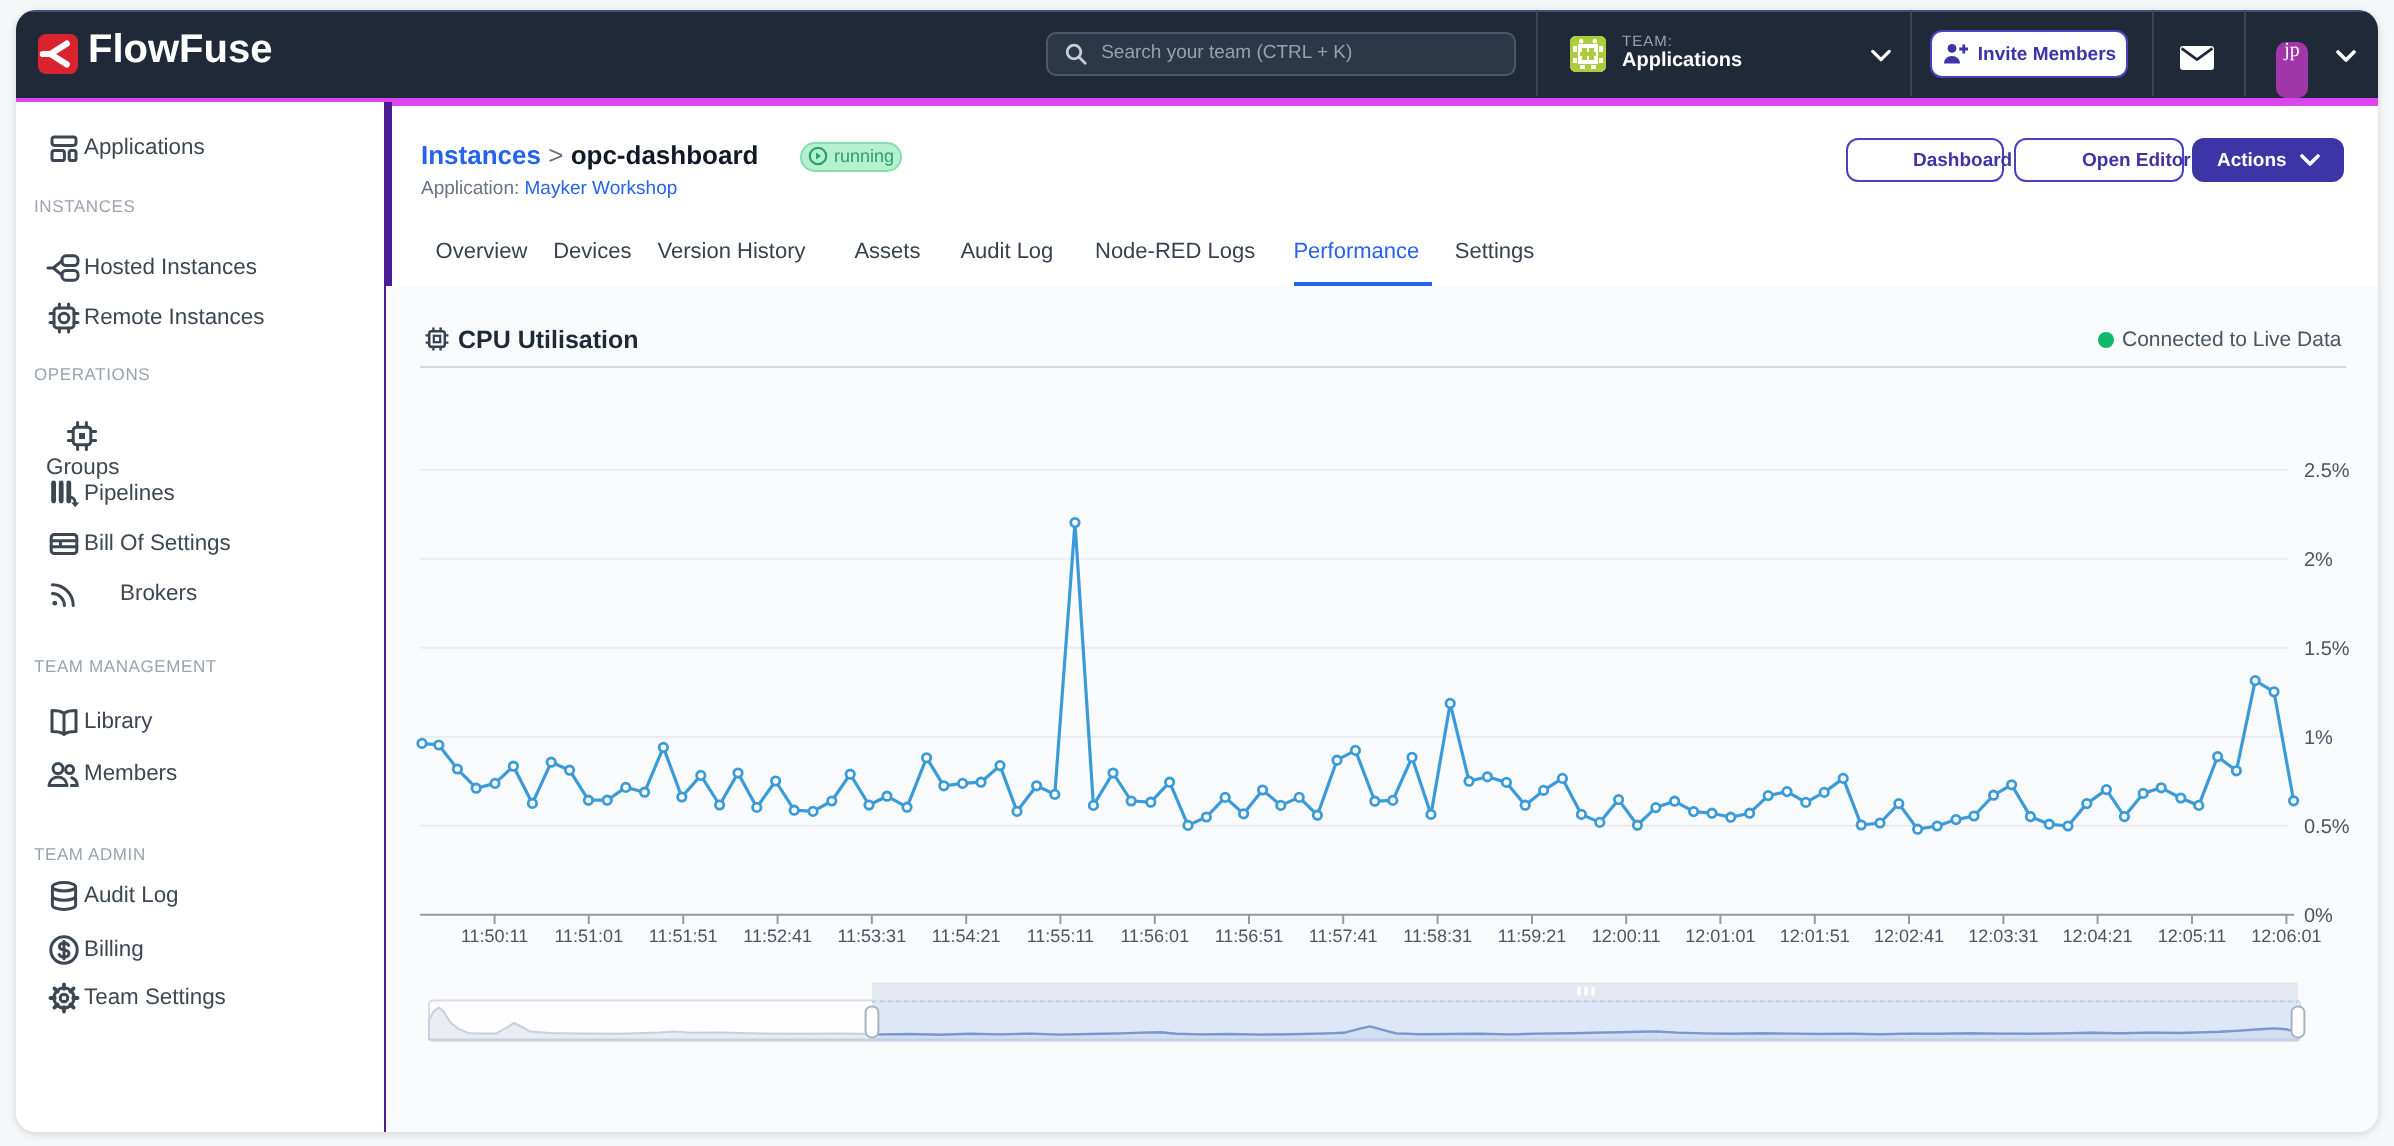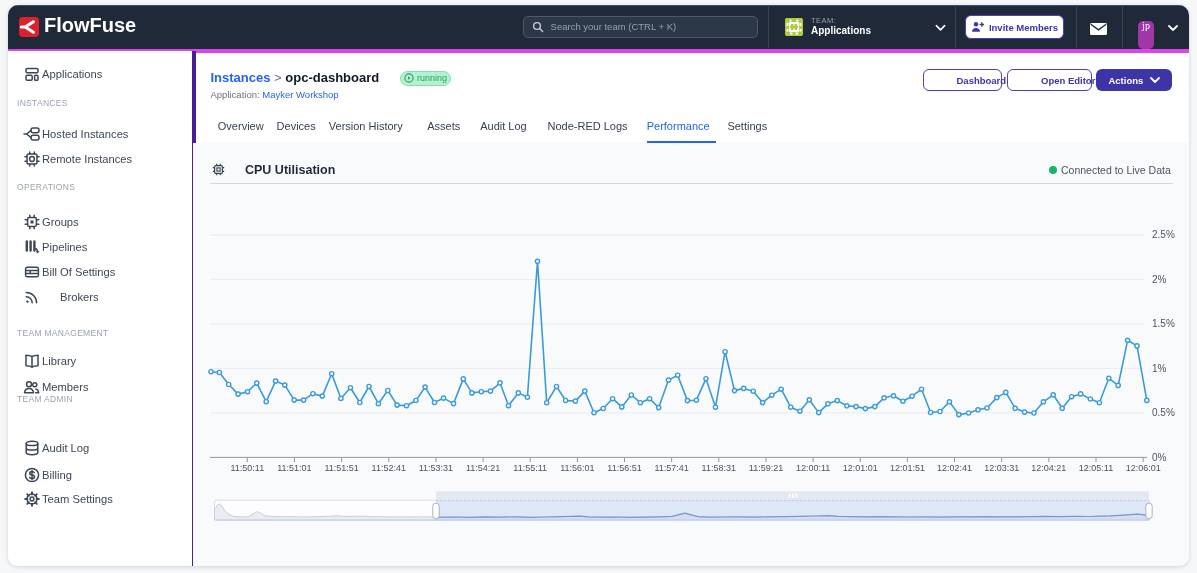--- a/index.html
+++ b/index.html
@@ -113,21 +113,21 @@
         <span style="width:17px;display:flex;justify-content:center;">
           <svg width="16" height="16" viewBox="0 0 16 16" fill="none" style="">
             <rect x="3" y="3" width="10" height="10" rx="1.6" stroke="#3d4754" stroke-width="1.5" stroke-linecap="round" stroke-linejoin="round"></rect>
             <circle cx="8" cy="8" r="2.4" stroke="#3d4754" stroke-width="1.5" stroke-linecap="round" stroke-linejoin="round"></circle>
             <path d="M5.7 1v2M10.3 1v2M5.7 13v2M10.3 13v2M1 5.7h2M1 10.3h2M13 5.7h2M13 10.3h2" stroke="#3d4754" stroke-width="1.5" stroke-linecap="round" stroke-linejoin="round"></path>
           </svg>
         </span>
         <span style="font-size:11.2px;color:#3d4754;">Remote Instances</span>
       </div>
       <div style="position:absolute;left:9px;top:131.5px;font-size:8.5px;color:#9aa3b0;letter-spacing:.3px;">OPERATIONS</div>
-      <div style="position:absolute;left:15px;top:159.1px;height:24px;display:flex;align-items:center;gap:2px;">
+      <div style="position:absolute;left:15px;top:159.1px;height:24px;display:flex;align-items:center;gap:2px;flex-direction:column;">
         <span style="width:17px;display:flex;justify-content:center;">
           <svg width="16" height="16" viewBox="0 0 16 16" fill="none" style="">
             <rect x="3.6" y="3.6" width="8.8" height="8.8" rx="1.6" stroke="#3d4754" stroke-width="1.5" stroke-linecap="round" stroke-linejoin="round"></rect>
             <rect x="6.5" y="6.5" width="3" height="3" fill="#3d4754"></rect>
             <path d="M5.8 1.2v2.2M10.2 1.2v2.2M5.8 12.6v2.2M10.2 12.6v2.2M1.2 5.8h2.2M1.2 10.2h2.2M12.6 5.8h2.2M12.6 10.2h2.2" stroke="#3d4754" stroke-width="1.5" stroke-linecap="round" stroke-linejoin="round"></path>
           </svg>
         </span>
         <span style="font-size:11.2px;color:#3d4754;">Groups</span>
       </div>
       <div style="position:absolute;left:15px;top:184.0px;height:24px;display:flex;align-items:center;gap:2px;">
@@ -171,21 +171,21 @@
         <span style="width:17px;display:flex;justify-content:center;">
           <svg width="17" height="14" viewBox="0 0 17 14" fill="none" style="">
             <circle cx="6" cy="4.3" r="2.5" stroke="#3d4754" stroke-width="1.5" stroke-linecap="round" stroke-linejoin="round"></circle>
             <path d="M1.5 12.8c.3-2.6 2.1-4.3 4.5-4.3s4.2 1.7 4.5 4.3z" stroke="#3d4754" stroke-width="1.5" stroke-linecap="round" stroke-linejoin="round"></path>
             <circle cx="11.8" cy="4.8" r="2" stroke="#3d4754" stroke-width="1.5" stroke-linecap="round" stroke-linejoin="round"></circle>
             <path d="M12.9 8.9c1.6.5 2.6 1.9 2.8 3.9h-3" stroke="#3d4754" stroke-width="1.5" stroke-linecap="round" stroke-linejoin="round"></path>
           </svg>
         </span>
         <span style="font-size:11.2px;color:#3d4754;">Members</span>
       </div>
-      <div style="position:absolute;left:9px;top:343px;font-size:8.5px;color:#9aa3b0;letter-spacing:.3px;text-align:right;">TEAM ADMIN</div>
+      <div style="position:absolute;left:9px;top:371px;font-size:8.5px;color:#9aa3b0;letter-spacing:.3px;text-align:right;">TEAM ADMIN</div>
       <div style="position:absolute;left:15px;top:385.5px;height:24px;display:flex;align-items:center;gap:2px;">
         <span style="width:17px;display:flex;justify-content:center;">
           <svg width="16" height="16" viewBox="0 0 16 16" fill="none" style="">
             <ellipse cx="8" cy="3.4" rx="5.8" ry="2.1" stroke="#3d4754" stroke-width="1.5" stroke-linecap="round" stroke-linejoin="round"></ellipse>
             <path d="M2.2 3.4v4.6c0 1.2 2.6 2.1 5.8 2.1s5.8-.9 5.8-2.1V3.4M2.2 8v4.6c0 1.2 2.6 2.1 5.8 2.1s5.8-.9 5.8-2.1V8" stroke="#3d4754" stroke-width="1.5" stroke-linecap="round" stroke-linejoin="round"></path>
           </svg>
         </span>
         <span style="font-size:11.2px;color:#3d4754;">Audit Log</span>
       </div>
       <div style="position:absolute;left:15px;top:412.0px;height:24px;display:flex;align-items:center;gap:2px;">
@@ -241,21 +241,21 @@
     <div style="position:absolute;left:209.8px;top:114.6px;font-size:11px;white-space:nowrap;color:#374151;">Overview</div>
     <div style="position:absolute;left:268.6px;top:114.6px;font-size:11px;white-space:nowrap;color:#374151;">Devices</div>
     <div style="position:absolute;left:320.8px;top:114.6px;font-size:11px;white-space:nowrap;color:#374151;">Version History</div>
     <div style="position:absolute;left:419.2px;top:114.6px;font-size:11px;white-space:nowrap;color:#374151;">Assets</div>
     <div style="position:absolute;left:472.2px;top:114.6px;font-size:11px;white-space:nowrap;color:#374151;">Audit Log</div>
     <div style="position:absolute;left:539.5px;top:114.6px;font-size:11px;white-space:nowrap;color:#374151;">Node-RED Logs</div>
     <div style="position:absolute;left:638.7px;top:114.6px;font-size:11px;white-space:nowrap;color:#2563eb;">Performance</div>
     <div style="position:absolute;left:719.4px;top:114.6px;font-size:11px;white-space:nowrap;color:#374151;">Settings</div>
     <div style="position:absolute;left:638.7px;top:135.8px;width:69px;height:2px;background:#2563eb;"></div>
 <div class="content"></div>
-    <div style="position:absolute;left:204px;top:157.5px;display:flex;align-items:center;gap:20px;">
+    <div style="position:absolute;left:204px;top:157.5px;display:flex;align-items:center;gap:4px;">
       <svg width="13" height="13" viewBox="0 0 13 13" fill="none" style="vertical-align:-1px">
         <rect x="2.6" y="2.6" width="7.8" height="7.8" rx="1.2" stroke="#374151" stroke-width="1.25"></rect>
         <rect x="4.9" y="4.9" width="3.2" height="3.2" stroke="#374151" stroke-width="1.1"></rect>
         <path d="M4.7 0.8v1.6M8.3 0.8v1.6M4.7 10.6v1.6M8.3 10.6v1.6M0.8 4.7h1.6M0.8 8.3h1.6M10.6 4.7h1.6M10.6 8.3h1.6" stroke="#374151" stroke-width="1.2"></path>
       </svg>
       <span style="font-size:12.5px;font-weight:700;color:#1f2937;">CPU Utilisation</span>
     </div>
     <div style="position:absolute;left:1040.7px;top:160.8px;width:8px;height:8px;border-radius:50%;background:#12b76a;"></div>
     <div style="position:absolute;left:1053px;top:159px;font-size:10.5px;color:#4b5563;white-space:nowrap;">Connected to Live Data</div>
     <div style="position:absolute;left:202px;top:178.3px;width:963px;height:1px;background:#d4d8de;"></div>

